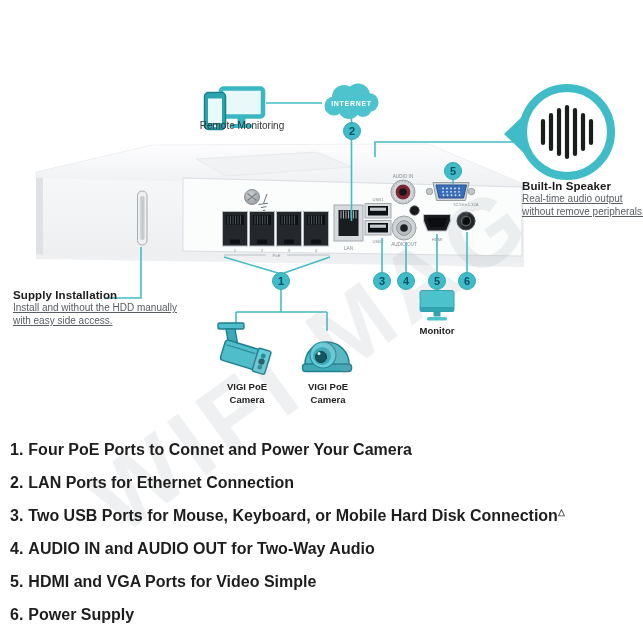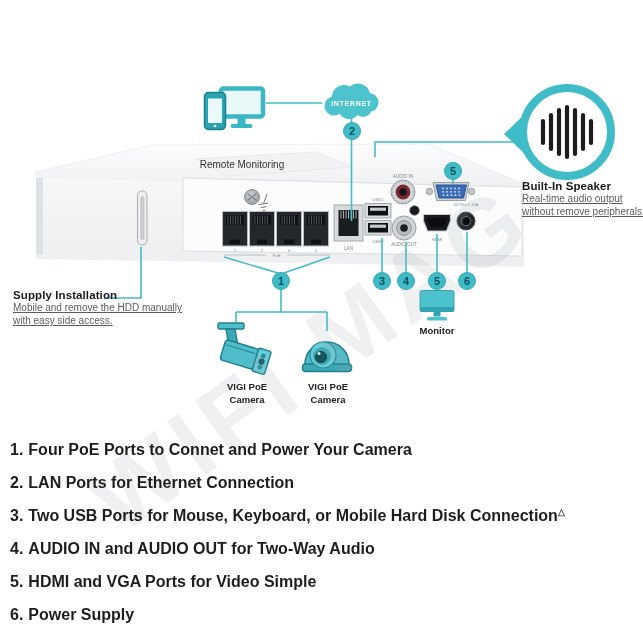--- a/index.html
+++ b/index.html
@@ -6,21 +6,21 @@
   .canvas{position:relative;width:643px;height:643px;background:#ffffff;overflow:hidden;
           font-family:"Liberation Sans",sans-serif;}
   svg{position:absolute;left:0;top:0;z-index:1;}
   .overlay{position:absolute;z-index:3;}
   .marker{position:absolute;width:18px;height:18px;border-radius:50%;
           background:#3fbcc7;border:1px solid #31a9b4;box-sizing:border-box;
           color:#0d4f5e;font-size:11px;font-weight:bold;
           display:flex;align-items:center;justify-content:center;z-index:4;}
   .callout-title{font-size:11.5px;font-weight:bold;color:#1a1a1a;letter-spacing:.1px;}
   .callout-body{font-size:10px;color:#585d61;line-height:13px;text-decoration:underline;}
-  .icon-label{font-size:10px;color:#333;text-align:center;margin-top:39px;}
+  .icon-label{font-size:10px;color:#333;text-align:center;}
   .small-bold{font-size:9.5px;font-weight:bold;color:#222;line-height:13px;text-align:center;}
   .feature-list{position:absolute;left:10px;top:432px;z-index:3;font-weight:bold;}
   .feature-item{font-size:16px;color:#1d1d1d;line-height:28.6px;white-space:nowrap;}
   .feature-item .num{margin-right:5px;}
   .feature-item sup{font-size:9px;color:#444;}
   .plabel{font-size:4.6px;fill:#84898d;}
   .plabel-sm{font-size:4.2px;fill:#8a8f93;}
   .wm{font-size:96px;font-weight:bold;letter-spacing:8px;fill:#98a2a9;opacity:0.15;}
   .cloud-text{font-size:7px;font-weight:bold;fill:#ffffff;letter-spacing:.7px;}
 </style>
@@ -271,21 +271,21 @@
     <div class="callout-title">Built-In Speaker</div>
     <div class="callout-body">
       <span>Real-time audio output</span><br>
       <span>without remove peripherals.</span>
     </div>
   </div>
 
   <div class="overlay" style="left:13px;top:289px;width:185px;">
     <div class="callout-title">Supply Installation</div>
     <div class="callout-body">
-      <span>Mobile and remove the HDD manually</span><br>
+      <span>Install and without the HDD manually</span><br>
       <span>with easy side access.</span>
     </div>
   </div>
 
   <div class="overlay small-bold" style="left:207px;top:380px;width:80px;">
     <span>VIGI PoE</span><br>
     <span>Camera</span>
   </div>
   <div class="overlay small-bold" style="left:288px;top:380px;width:80px;">
     <span>VIGI PoE</span><br>

